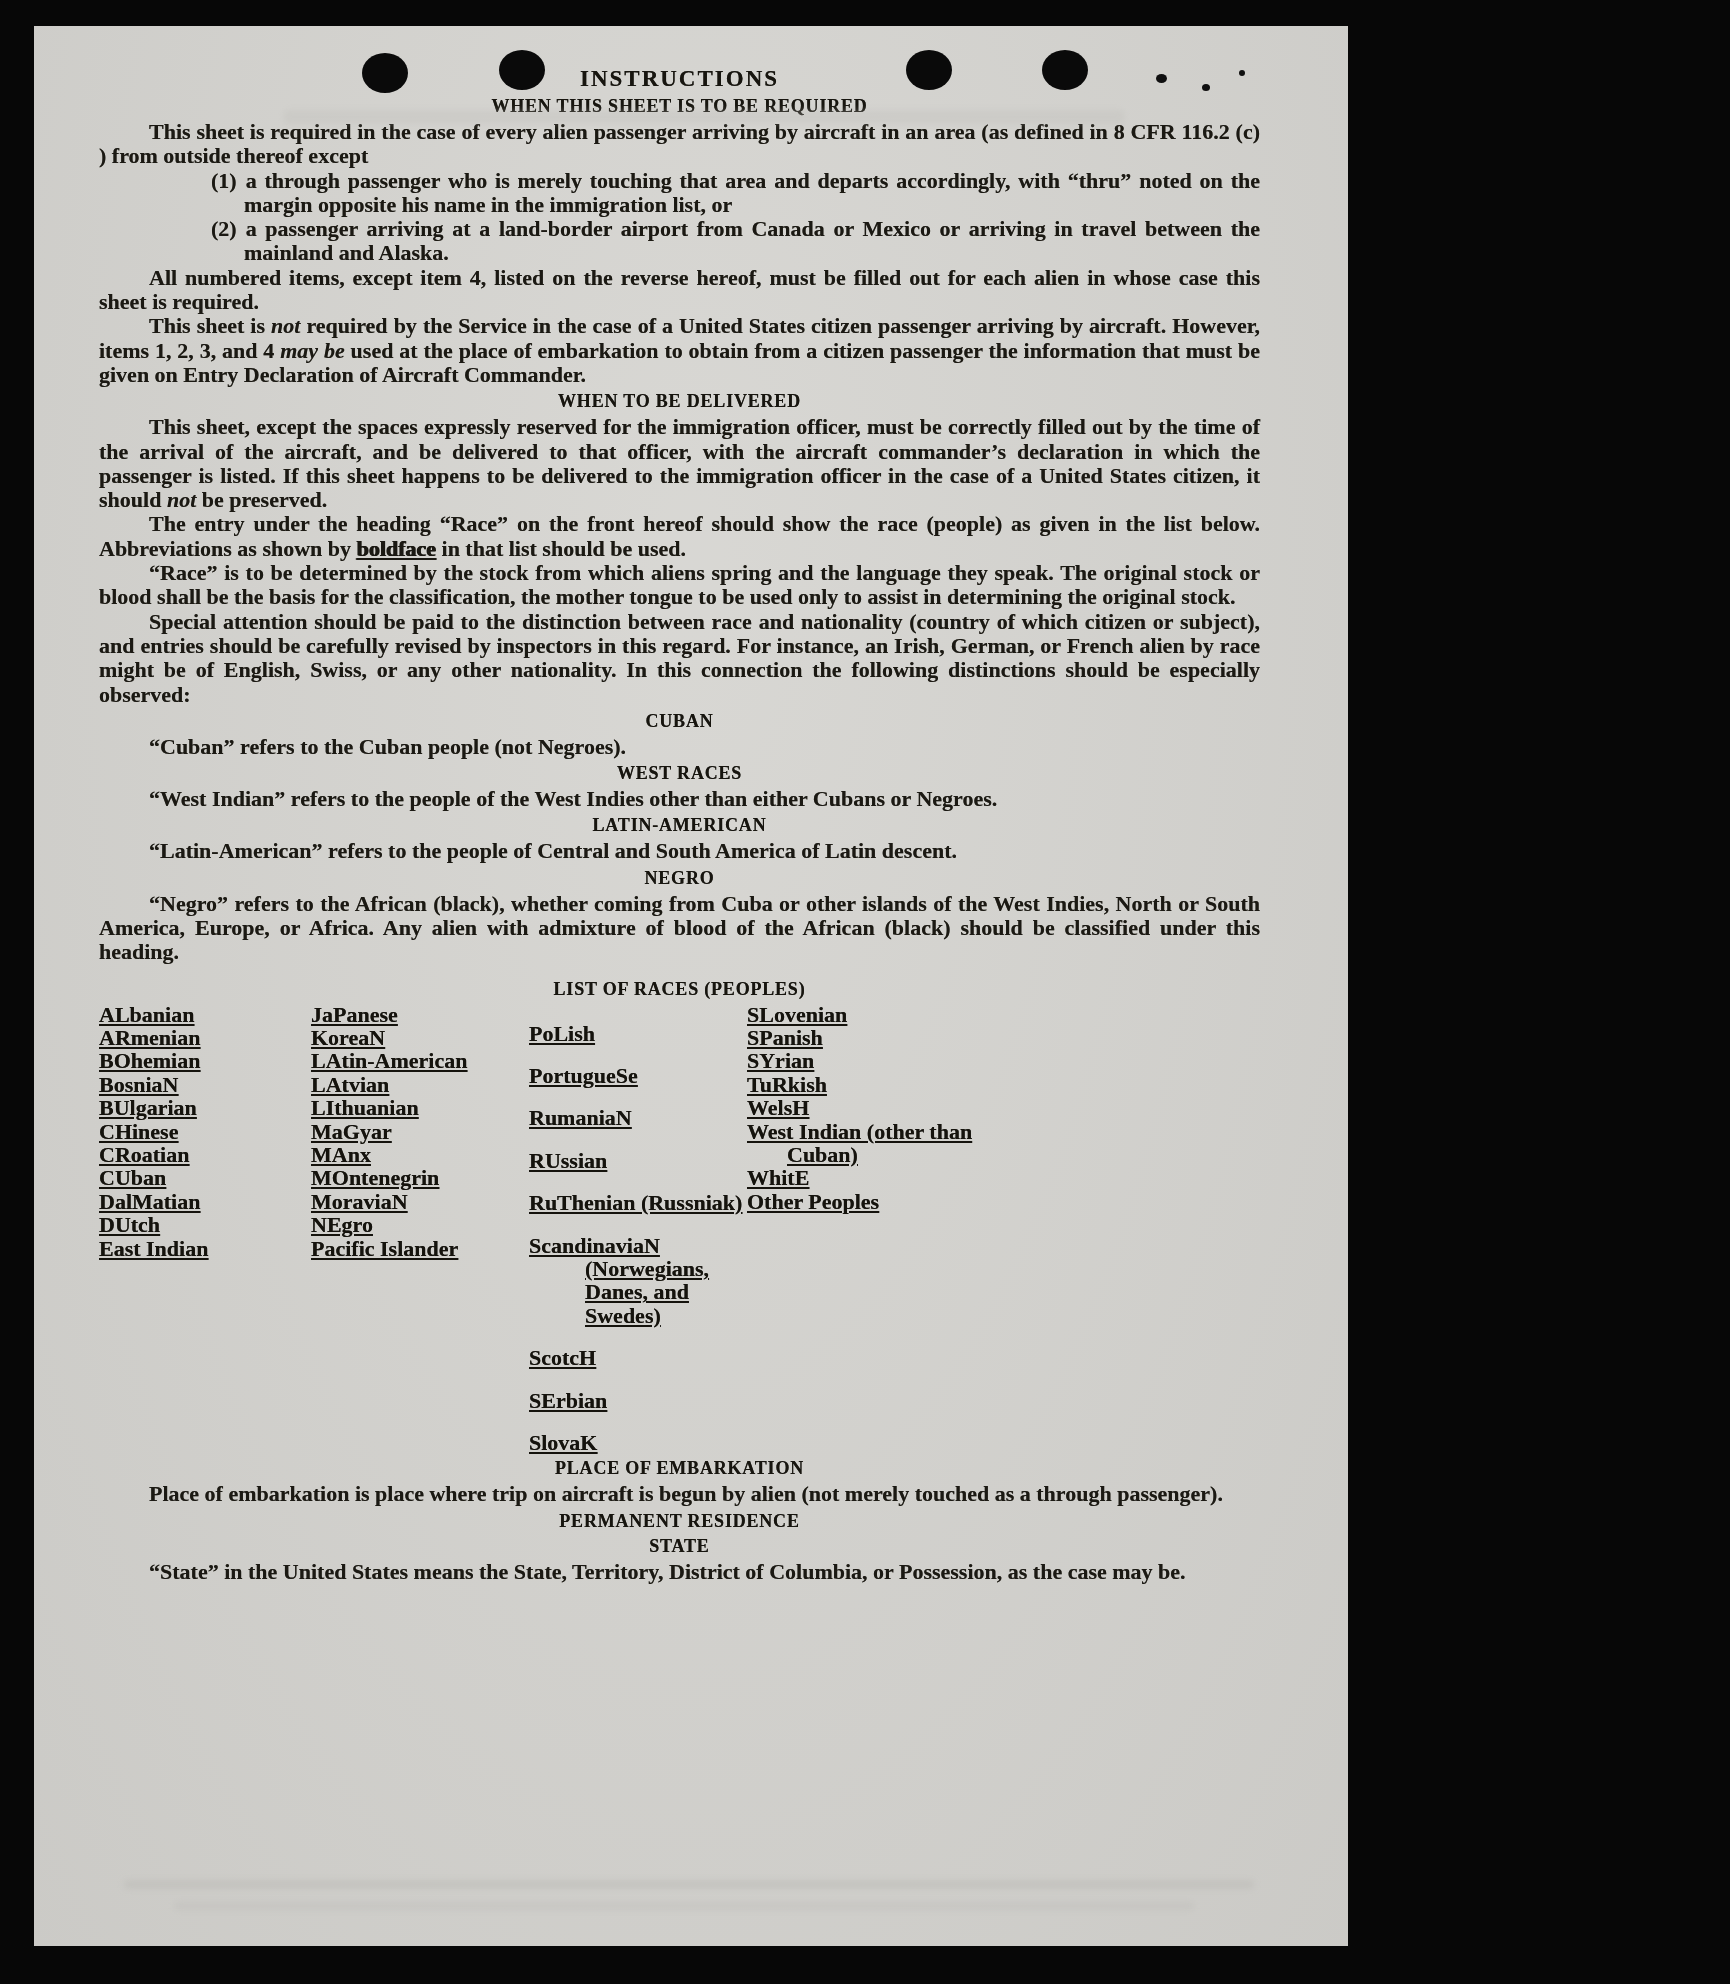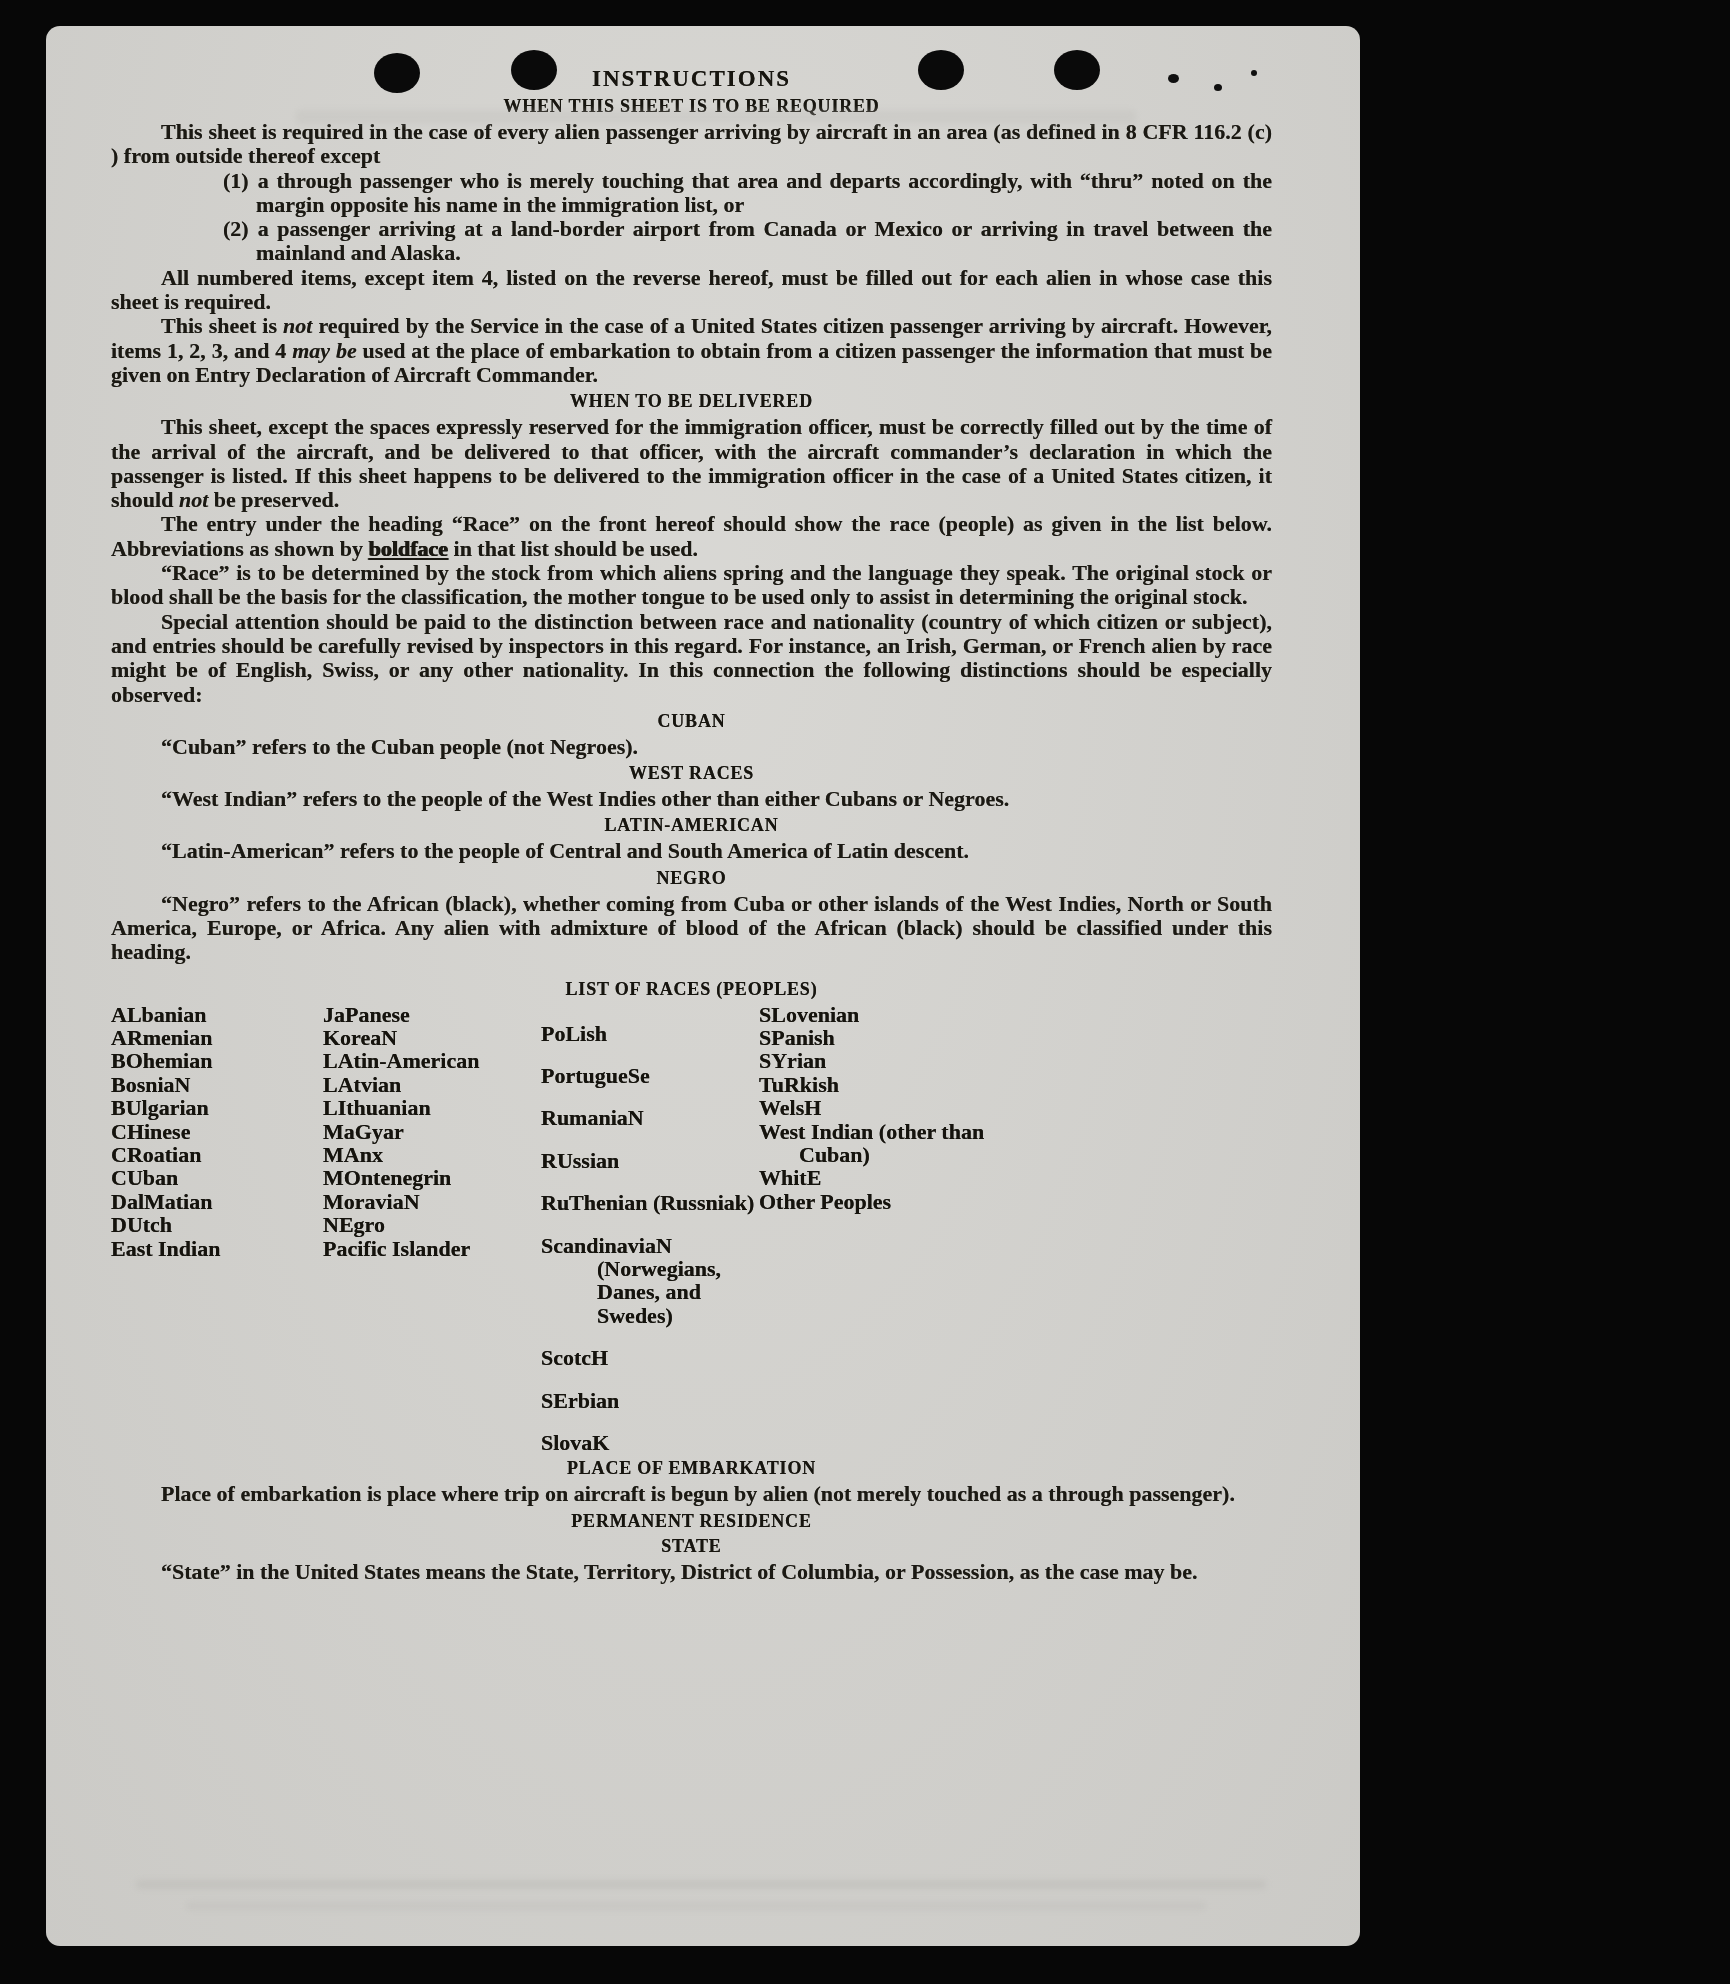--- a/index.html
+++ b/index.html
@@ -12,29 +12,28 @@
     font-family: "Liberation Serif", "DejaVu Serif", serif;
   }
   .scan-bg {
     position: relative;
     width: 1730px;
     height: 1984px;
     background: #070707;
   }
   .paper {
     position: absolute;
-    left: 46px;
+    left: 34px;
     top: 26px;
     width: 1314px;
     height: 1920px;
     background:
       radial-gradient(ellipse at 50% 28%, rgba(255,255,255,0.06), rgba(0,0,0,0.05)),
       #d6d5d1;
     color: #17150f;
-    border-radius: 14px;
   }
   .content {
     padding: 40px 88px 0 65px;
     text-align: justify;
   }
   .doc-title {
     text-align: center;
     font-size: 23px;
     font-weight: 700;
     letter-spacing: 2px;
@@ -69,20 +68,21 @@
   .race-grid {
     display: grid;
     grid-template-columns: 212px 218px 218px 292px 1fr;
     font-size: 22px;
     font-weight: 700;
     line-height: 23.4px;
     color: #15130d;
     text-shadow: 0 0 0.6px rgba(10,8,4,0.7);
     margin-bottom: 3px;
     text-align: left;
+    text-decoration: underline;
   }
   .race-item {
     padding-left: 28px;
     text-indent: -28px;
     white-space: normal;
   }
   .race-col-4 .race-item { padding-left: 56px; text-indent: -56px; margin-top: 19px; }
   .race-col-5 .race-item { padding-left: 40px; text-indent: -40px; }
   .hole {
     position: absolute;

